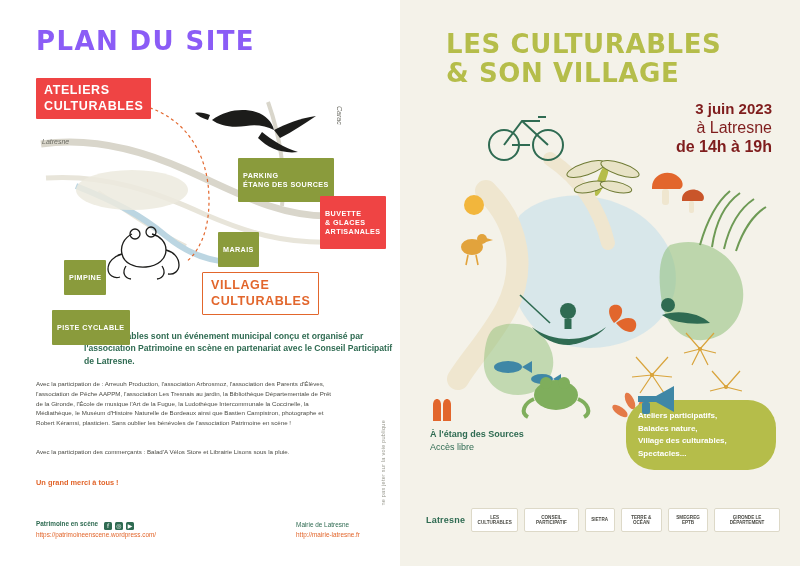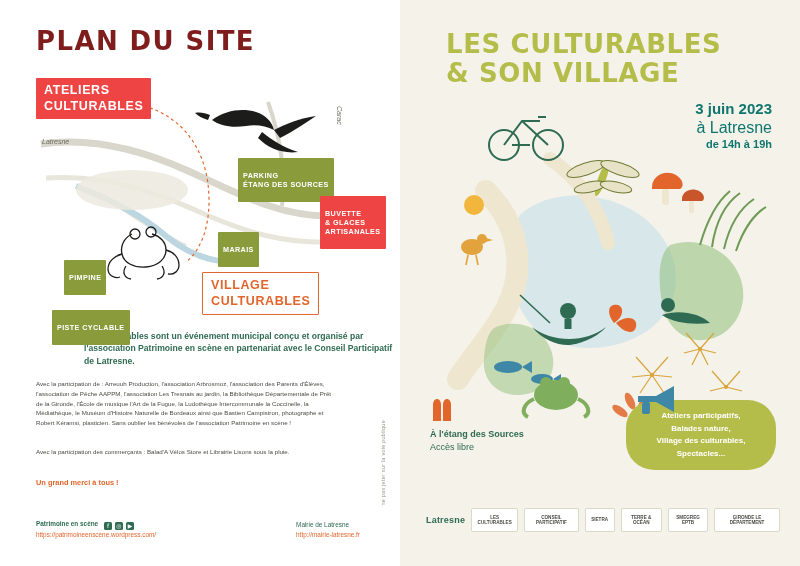--- a/index.html
+++ b/index.html
@@ -19,21 +19,21 @@
   .left {
     position: relative;
     width: 400px; height: 566px;
     background: #ffffff;
     padding: 26px 30px 18px 36px;
   }
   .title-plan {
     font-size: 26px;
     font-weight: bold;
     letter-spacing: 1.4px;
-    color: #7f1d1d;
+    color: #8b5cf6;
     font-family: "DejaVu Sans", sans-serif;
   }
 
   .map-area {
     position: relative;
     width: 340px; height: 250px;
     margin-top: 10px;
   }
   .map-area svg { position: absolute; inset: 0; }
 
@@ -141,25 +141,25 @@
     line-height: 1.12;
     letter-spacing: .6px;
     color: #b5bd4a;
     font-family: "DejaVu Sans", sans-serif;
     margin-left: 20px;
   }
   .date-block {
     position: absolute;
     right: 28px; top: 100px;
     text-align: right;
-    color: #0f766e;
+    color: #7f1d1d;
   }
   .date-block .d1 { font-size: 15px; font-weight: bold; }
   .date-block .d2 { font-size: 16px; margin-top: 2px; }
-  .date-block .d3 { font-size: 11px; font-weight: bold; margin-top: 1px; }
+  .date-block .d3 { font-size: 16px; font-weight: bold; margin-top: 1px; }
 
   .illus {
     position: absolute;
     left: 0; top: 95px;
     width: 400px; height: 330px;
   }
 
   .etang {
     position: absolute;
     left: 30px; bottom: 112px;
@@ -173,21 +173,20 @@
     position: absolute;
     right: 24px; bottom: 96px;
     width: 150px;
     background: #b5bd4a;
     color: #ffffff;
     border-radius: 28px;
     padding: 10px 12px;
     font-size: 8px;
     font-weight: bold;
     line-height: 1.55;
-    text-align: center;
   }
 
   .logos {
     position: absolute;
     left: 26px; right: 20px; bottom: 34px;
     display: flex;
     align-items: center;
     gap: 6px;
   }
   .logo-latresne {

